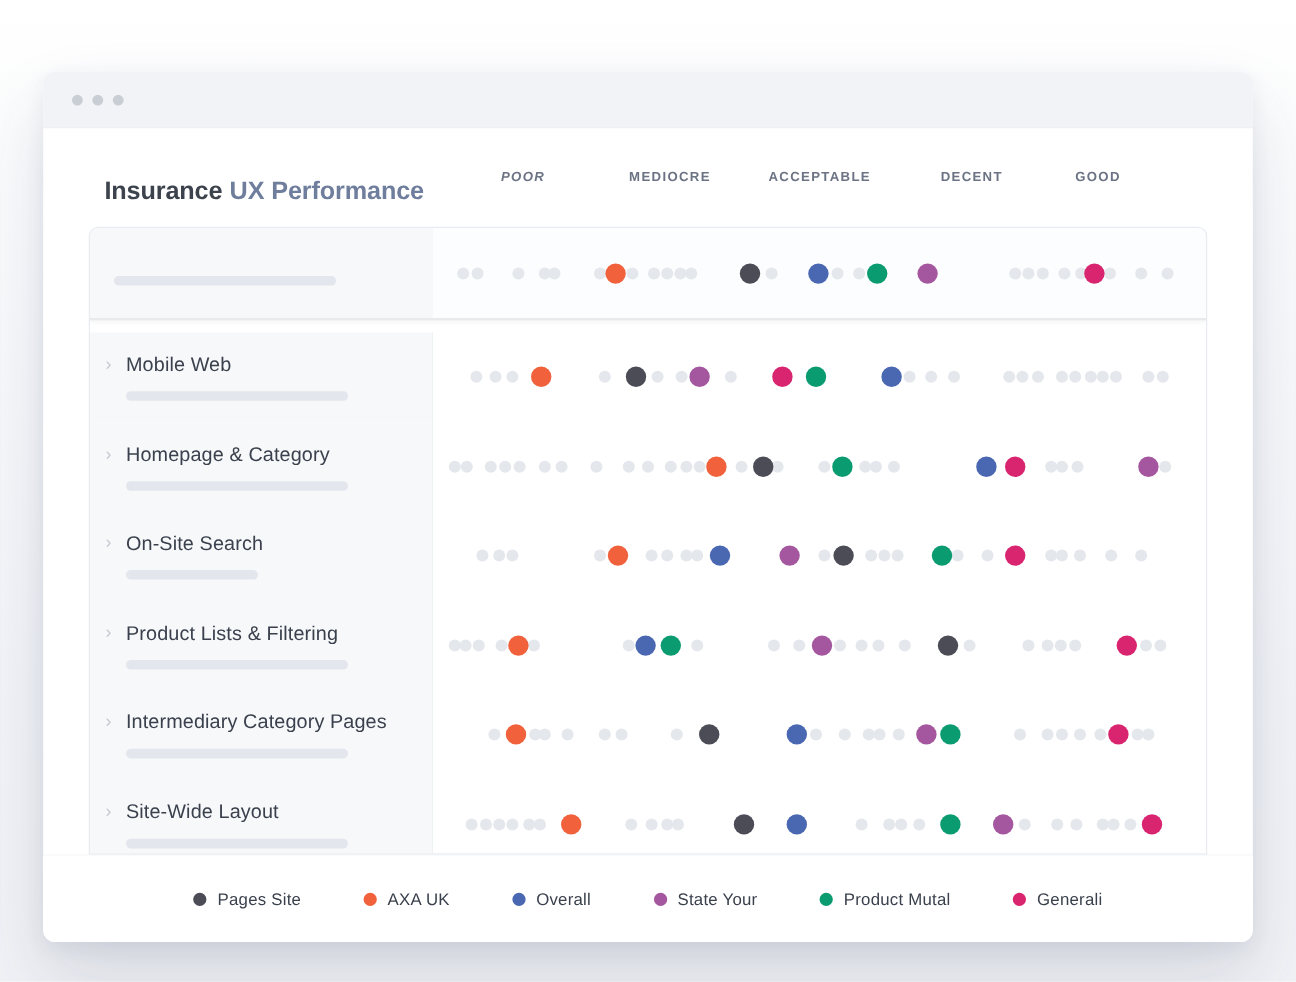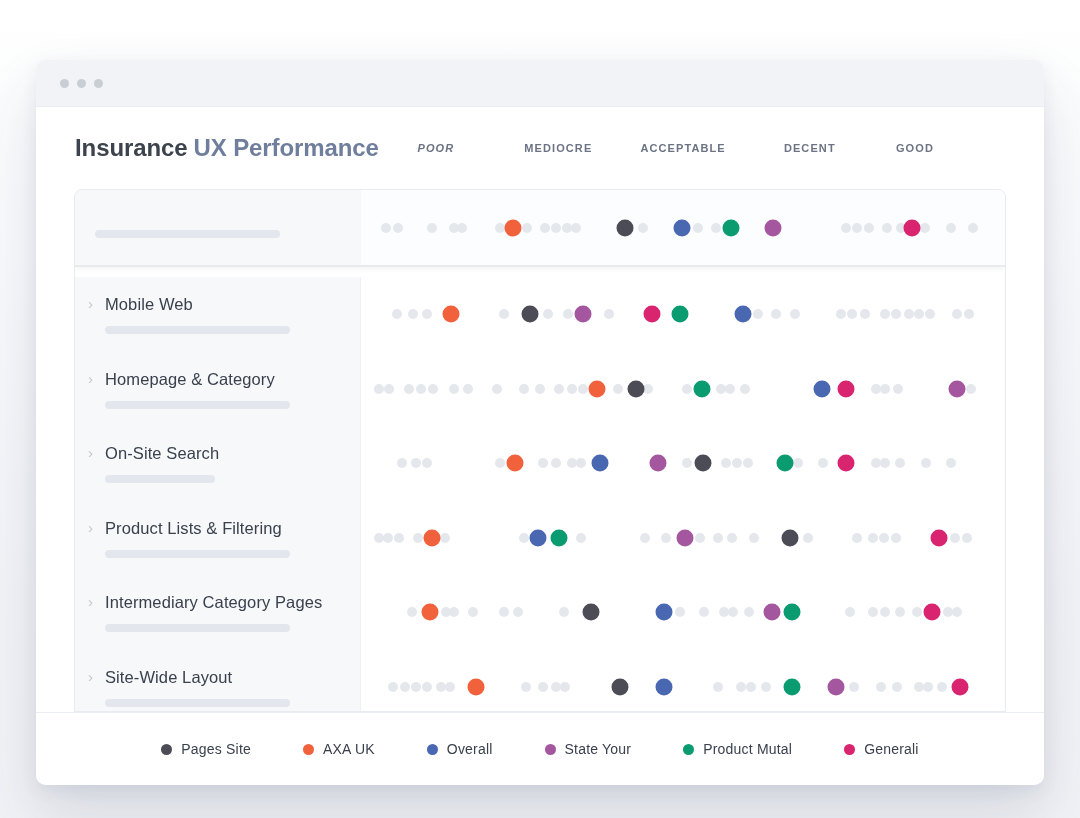--- a/index.html
+++ b/index.html
@@ -15,21 +15,21 @@
   }
   .titlebar{
     height:47px;background:#f1f3f6;border-radius:10px 10px 0 0;
     border-bottom:1px solid #e9ecf0;
     display:flex;align-items:center;gap:8px;padding-left:24px;box-sizing:border-box;
   }
   .tdot{width:9px;height:9px;border-radius:50%;background:#c9ced5;}
   .header-area{position:relative;height:82px;}
   .page-title{
     position:absolute;left:39px;top:50%;transform:translateY(-50%);
-    margin:0;font-size:24px;font-weight:600;letter-spacing:-.1px;color:#3c434d;white-space:nowrap;
+    margin:12px;font-size:21px;font-weight:600;letter-spacing:-.1px;color:#3c434d;white-space:nowrap;
   }
   .page-title .accent{color:#6f7e9c;margin-left:6px;}
   .scale-strip{position:absolute;left:339px;width:615px;top:50%;transform:translateY(-50%);height:13px;}
   .scale-label{
     position:absolute;transform:translateX(-50%);
     font-size:11px;font-weight:600;color:#6b7384;letter-spacing:1.1px;white-space:nowrap;
   }
   .chart-card{
     position:relative;margin-left:38px;width:932px;height:523px;box-sizing:border-box;
     border:1px solid #e8ebef;border-radius:8px 8px 0 0;background:#ffffff;overflow:hidden;

